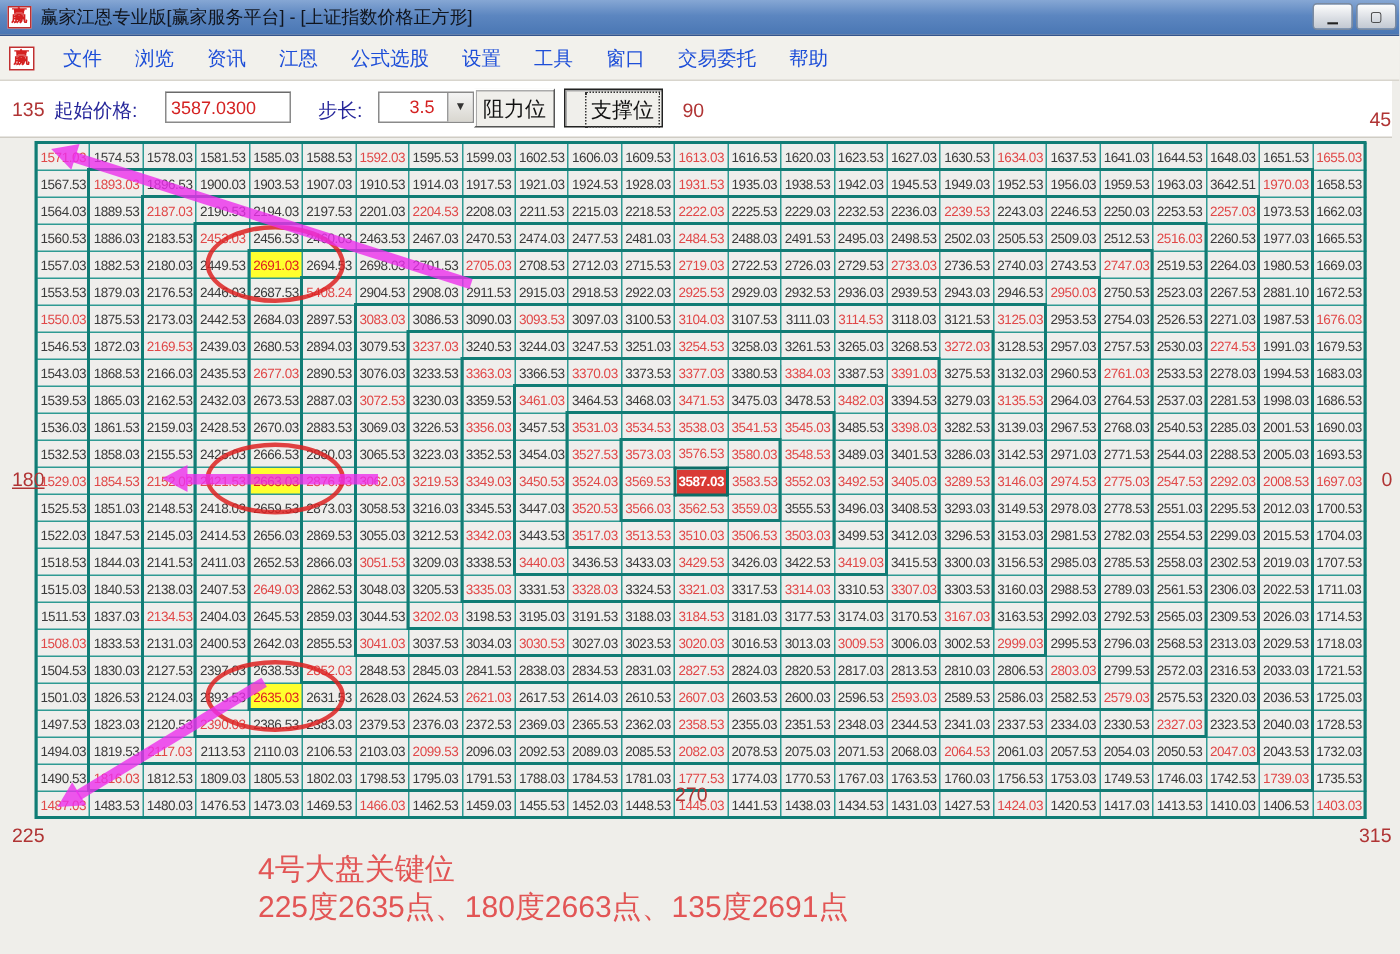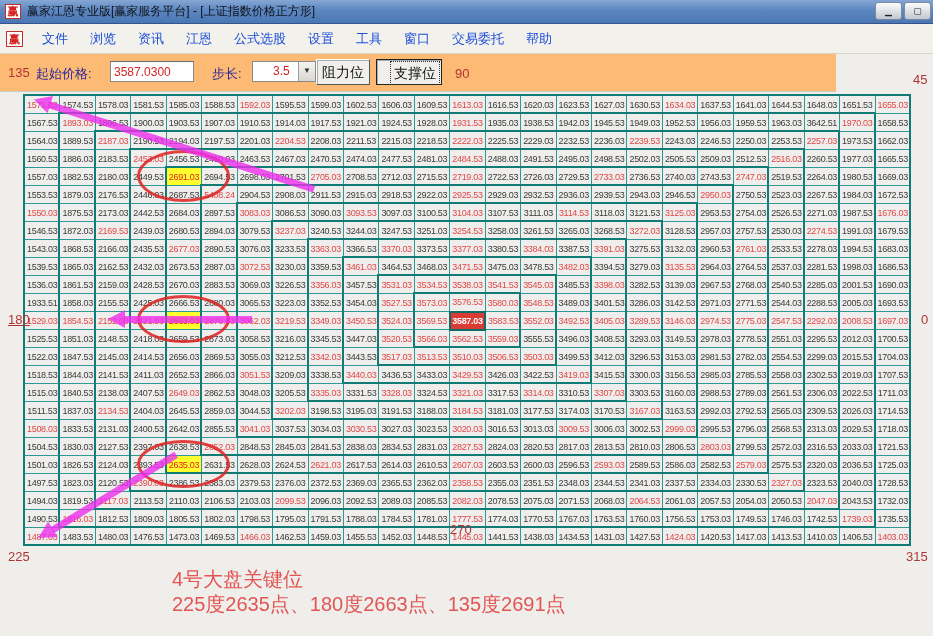--- a/index.html
+++ b/index.html
@@ -16,21 +16,21 @@
   .win-btns { position:absolute; right:2px; top:2px; display:flex; gap:2px; }
   .win-btn { width:27px; height:18px; background:linear-gradient(#fdfdfd,#d8dce2 60%,#c2c8d2);
     border:1px solid #7a8aa0; border-radius:3px; font-size:9px; line-height:16px; text-align:center; color:#222; }
 
   .menubar { position:absolute; left:0; top:24px; width:933px; height:30px; background:#f2f1ec;
     border-bottom:1px solid #d8d5cd; display:flex; align-items:center; }
   .menu-logo { width:17px; height:16px; margin:0 8px 0 6px; background:#fff; border:1px solid #c03030;
     color:#d42020; font-size:11px; line-height:14px; text-align:center; font-weight:bold; }
   .menu-item { font-size:13px; color:#1d4ed8; padding:4px 11px; }
 
-  .toolbar { position:absolute; left:0; top:54px; width:836px; height:38px; background:#fdba74;
+  .toolbar { position:absolute; left:0; top:54px; width:928px; height:38px; background:#ffffff;
     border-bottom:1px solid #cfccc4; }
   .tb-label { position:absolute; font-size:13px; color:#26269a; }
   .angle-label { position:absolute; font-size:13px; color:#b03434; }
   .tb-input { position:absolute; left:110px; top:7px; width:84px; height:21px; border:1px solid #8a8a8a;
     border-top-color:#6a6a6a; background:#fff; color:#d42222; font-size:12px; padding:2px 3px; }
   .tb-combo { position:absolute; left:252px; top:7px; width:64px; height:21px; border:1px solid #8a8a8a;
     background:#fff; color:#d42222; font-size:12px; line-height:19px; padding-left:20px; }
   .combo-btn { position:absolute; right:0; top:0; width:17px; height:19px;
     background:linear-gradient(#f4f4f4,#d9d7d0); border-left:1px solid #9a9a9a; text-align:center;
     font-size:8px; line-height:18px; color:#333; }
@@ -265,21 +265,21 @@
         <td>2929.03</td>
         <td>2932.53</td>
         <td>2936.03</td>
         <td>2939.53</td>
         <td>2943.03</td>
         <td>2946.53</td>
         <td class="red">2950.03</td>
         <td>2750.53</td>
         <td>2523.03</td>
         <td>2267.53</td>
-        <td>1984.03</td>
+        <td>2881.10</td>
         <td>1672.53</td>
       </tr>
       <tr>
         <td class="red">1550.03</td>
         <td>1875.53</td>
         <td>2173.03</td>
         <td>2442.53</td>
         <td>2684.03</td>
         <td>2897.53</td>
         <td class="red">3083.03</td>
@@ -404,21 +404,21 @@
         <td>3282.53</td>
         <td>3139.03</td>
         <td>2967.53</td>
         <td>2768.03</td>
         <td>2540.53</td>
         <td>2285.03</td>
         <td>2001.53</td>
         <td>1690.03</td>
       </tr>
       <tr>
-        <td>1933.51</td>
+        <td>1532.53</td>
         <td>1858.03</td>
         <td>2155.53</td>
         <td>2425.03</td>
         <td>2666.53</td>
         <td>2880.03</td>
         <td>3065.53</td>
         <td>3223.03</td>
         <td>3352.53</td>
         <td>3454.03</td>
         <td class="red">3527.53</td>

